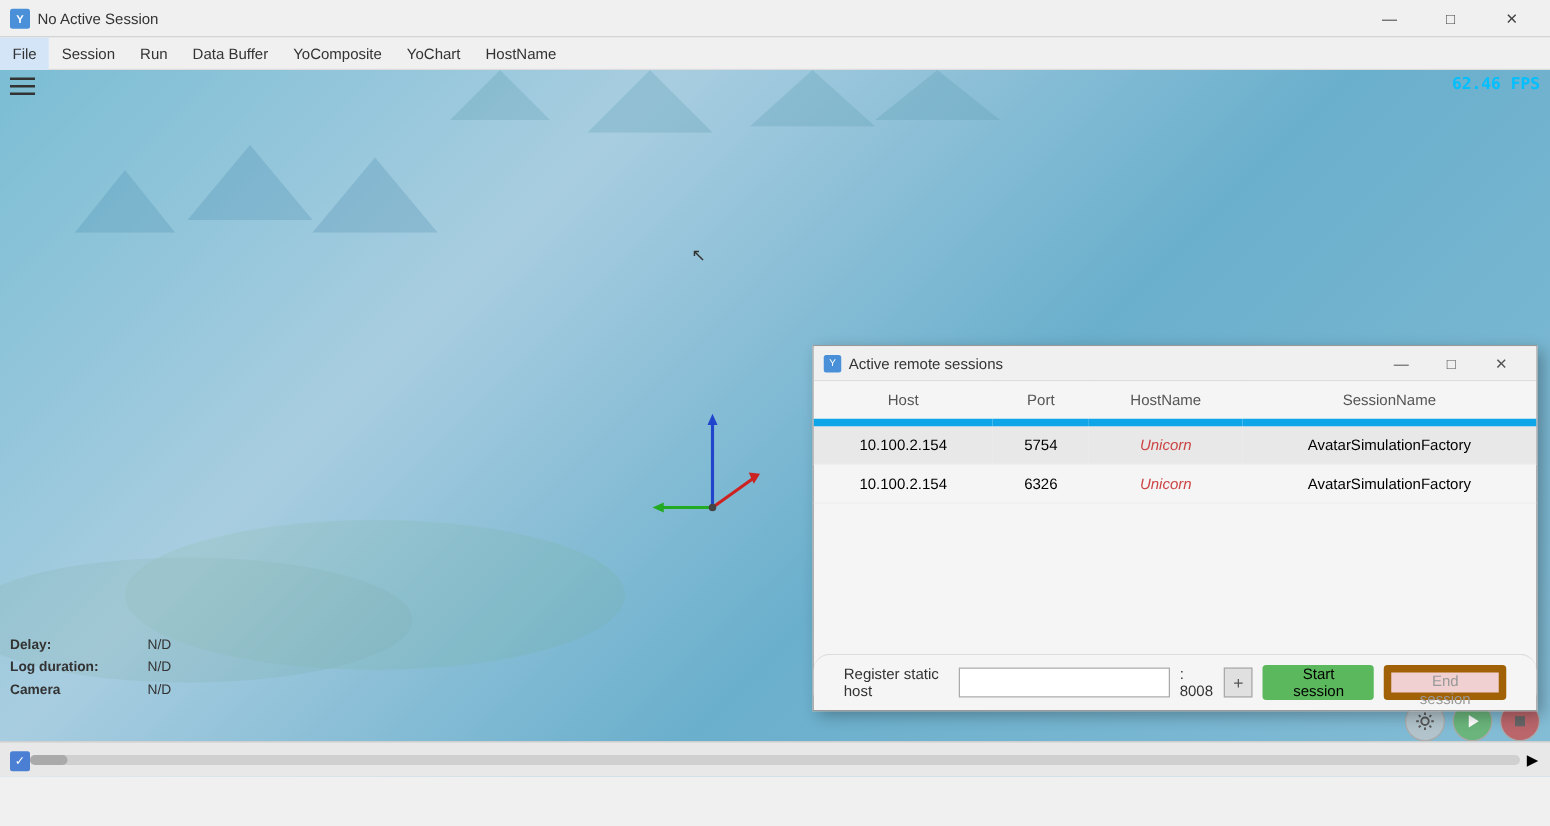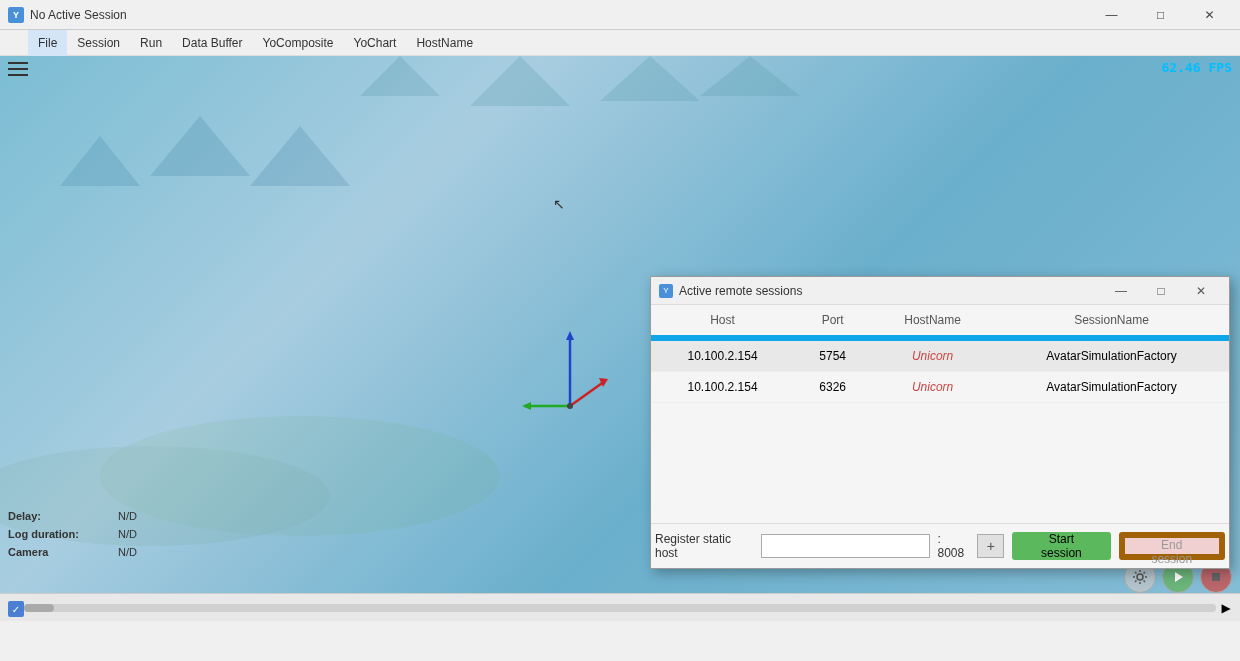--- a/index.html
+++ b/index.html
@@ -56,21 +56,20 @@
       color: #444;
     }
 
     
     .menu-bar {
       height: 26px;
       background: #f0f0f0;
       display: flex;
       align-items: center;
       border-bottom: 1px solid #ddd;
-      padding-left: 28px;
     }
     .menu-item {
       padding: 4px 10px;
       font-size: 12px;
       color: #333;
       cursor: pointer;
       height: 26px;
       display: flex;
       align-items: center;
     }
@@ -272,24 +271,25 @@
     }
     .modal-table tr td.hostname {
       color: #cc4444;
       font-style: italic;
     }
 
     
     .modal-footer {
       display: flex;
       align-items: center;
-      padding: 8px 4px;
+      padding: 8px 24px;
       gap: 8px;
       border-top: 1px solid #ddd;
       background: #f5f5f5;
+      border-radius: 13px;
     }
     .footer-label {
       font-size: 12px;
       color: #333;
     }
     .footer-input {
       flex: 1;
       height: 24px;
       border: 1px solid #aaa;
       background: white;

